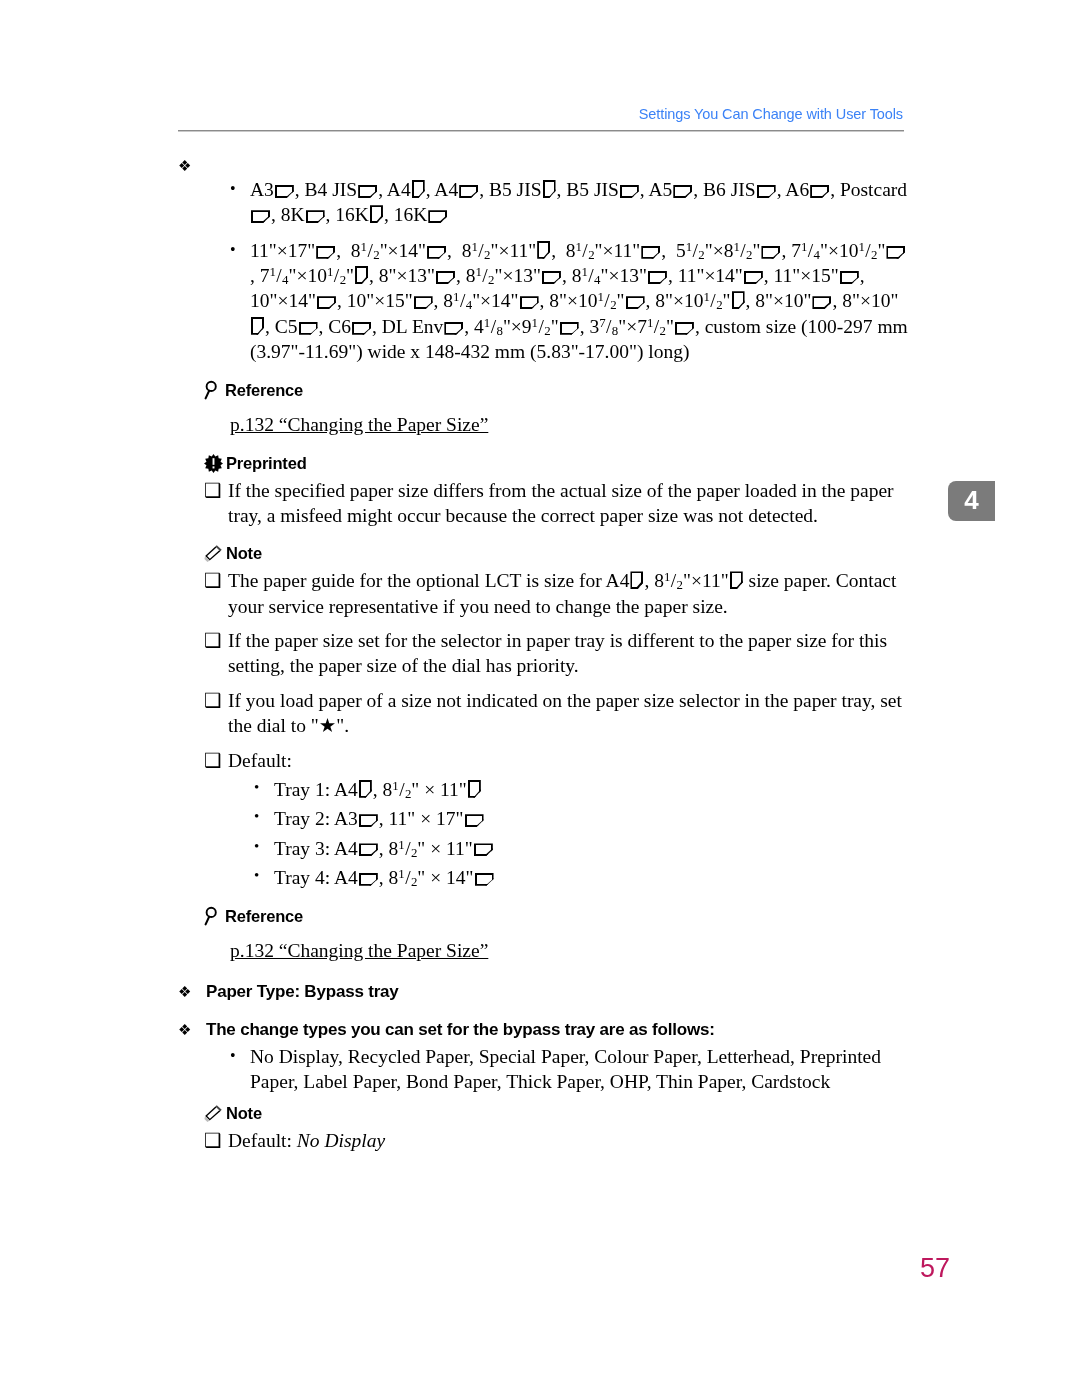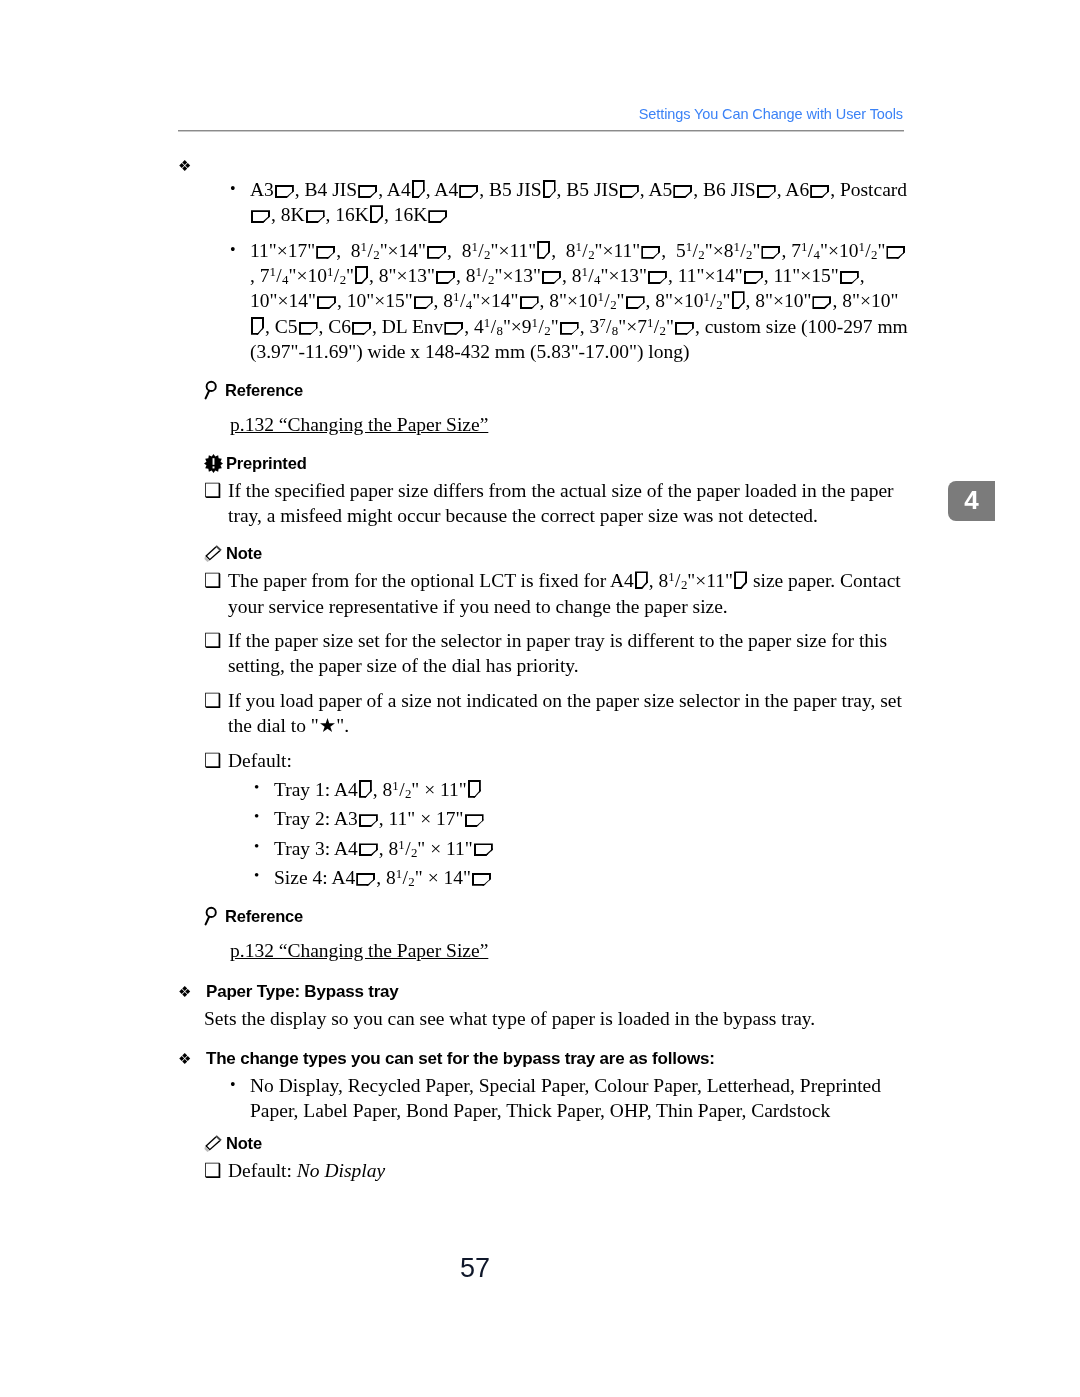--- a/index.html
+++ b/index.html
@@ -63,24 +63,24 @@
     padding-bottom: 2px;
     box-sizing: border-box;
   }
 
   
   .folio {
     position: absolute;
     left: 0;
     top: 1253px;
     width: 950px;
-    text-align: center;
+    text-align: right;
     font-family: "Liberation Sans", "DejaVu Sans", sans-serif;
     font-size: 27px;
-    color: #0f172a;
+    color: #be185d;
   }
 
   
   .content {
     position: absolute;
     left: 178px;
     top: 150px;
     width: 730px;
   }
 
@@ -303,21 +303,21 @@
           <polygon fill="#000" points="12.0,2.7 17.2,7.6 6.0,17.3 1.2,12.6"></polygon>
           <polygon fill="#bdbdbd" points="1.2,12.6 6.0,17.3 3.6,18.9 0.4,15.9"></polygon>
           <polygon fill="#fff" points="13.0,3.8 16.1,6.7 6.2,15.4 3.3,12.5"></polygon>
         </svg>
       </span>
       <span>Note</span>
     </div>
 
     <div class="sq-item">
       <span class="sq">❑</span>
-      <span class="txt"><span>The paper from for the optional LCT is fixed for A4</span><span class="porient port"></span><span>, 8</span><span class="frac"><span class="num">1</span><span class="sl">/</span><span class="den">2</span></span><span>"×11"</span><span class="porient port"></span><span> size paper. Contact your service representative if you need to change the paper size.</span></span>
+      <span class="txt"><span>The paper guide for the optional LCT is size for A4</span><span class="porient port"></span><span>, 8</span><span class="frac"><span class="num">1</span><span class="sl">/</span><span class="den">2</span></span><span>"×11"</span><span class="porient port"></span><span> size paper. Contact your service representative if you need to change the paper size.</span></span>
     </div>
 
     <div class="sq-item">
       <span class="sq">❑</span>
       <span class="txt">If the paper size set for the selector in paper tray is different to the paper size for this setting, the paper size of the dial has priority.</span>
     </div>
 
     <div class="sq-item">
       <span class="sq">❑</span>
       <span class="txt">If you load paper of a size not indicated on the paper size selector in the paper tray, set the dial to "★".</span>
@@ -336,40 +336,39 @@
       <div class="sub-bullet">
         <span class="dot">•</span>
         <span><span>Tray 2: A3</span><span class="porient land"></span>, 11" × 17"<span class="porient land"></span></span>
       </div>
       <div class="sub-bullet">
         <span class="dot">•</span>
         <span><span>Tray 3: A4</span><span class="porient land"></span>, 8<span class="frac"><span class="num">1</span><span class="sl">/</span><span class="den">2</span></span>" × 11"<span class="porient land"></span></span>
       </div>
       <div class="sub-bullet">
         <span class="dot">•</span>
-        <span><span>Size 4: A4</span><span class="porient land"></span>, 8<span class="frac"><span class="num">1</span><span class="sl">/</span><span class="den">2</span></span>" × 14"<span class="porient land"></span></span>
+        <span><span>Tray 4: A4</span><span class="porient land"></span>, 8<span class="frac"><span class="num">1</span><span class="sl">/</span><span class="den">2</span></span>" × 14"<span class="porient land"></span></span>
       </div>
     </div>
 
     <div class="callout">
       <span class="ico icon-mag">
         <svg width="18" height="20" viewBox="0 0 18 20">
           <circle cx="7.2" cy="6.4" r="4.6" fill="none" stroke="#000" stroke-width="1.9"></circle>
           <line x1="5.2" y1="10.6" x2="1.6" y2="18.4" stroke="#000" stroke-width="2.1" stroke-linecap="round"></line>
         </svg>
       </span>
       <span>Reference</span>
     </div>
     <div class="para ref-body">p.132 “Changing the Paper Size”</div>
 
     <div class="sect-head" style="margin-top:18px;">
       <span class="marker">❖</span>
       <span>Paper Type: Bypass tray</span>
     </div>
-    <div class="para desc">Sets the display so you can see what type of paper is loaded in the bypass tray.</div>
 
     <div class="sect-head" style="margin-top:18px;">
       <span class="marker">❖</span>
       <span>The change types you can set for the bypass tray are as follows:</span>
     </div>
     <div class="bullet-item">
       <span class="dot">•</span>
       <span class="txt">No Display, Recycled Paper, Special Paper, Colour Paper, Letterhead, Preprinted Paper, Label Paper, Bond Paper, Thick Paper, OHP, Thin Paper, Cardstock</span>
     </div>
 

